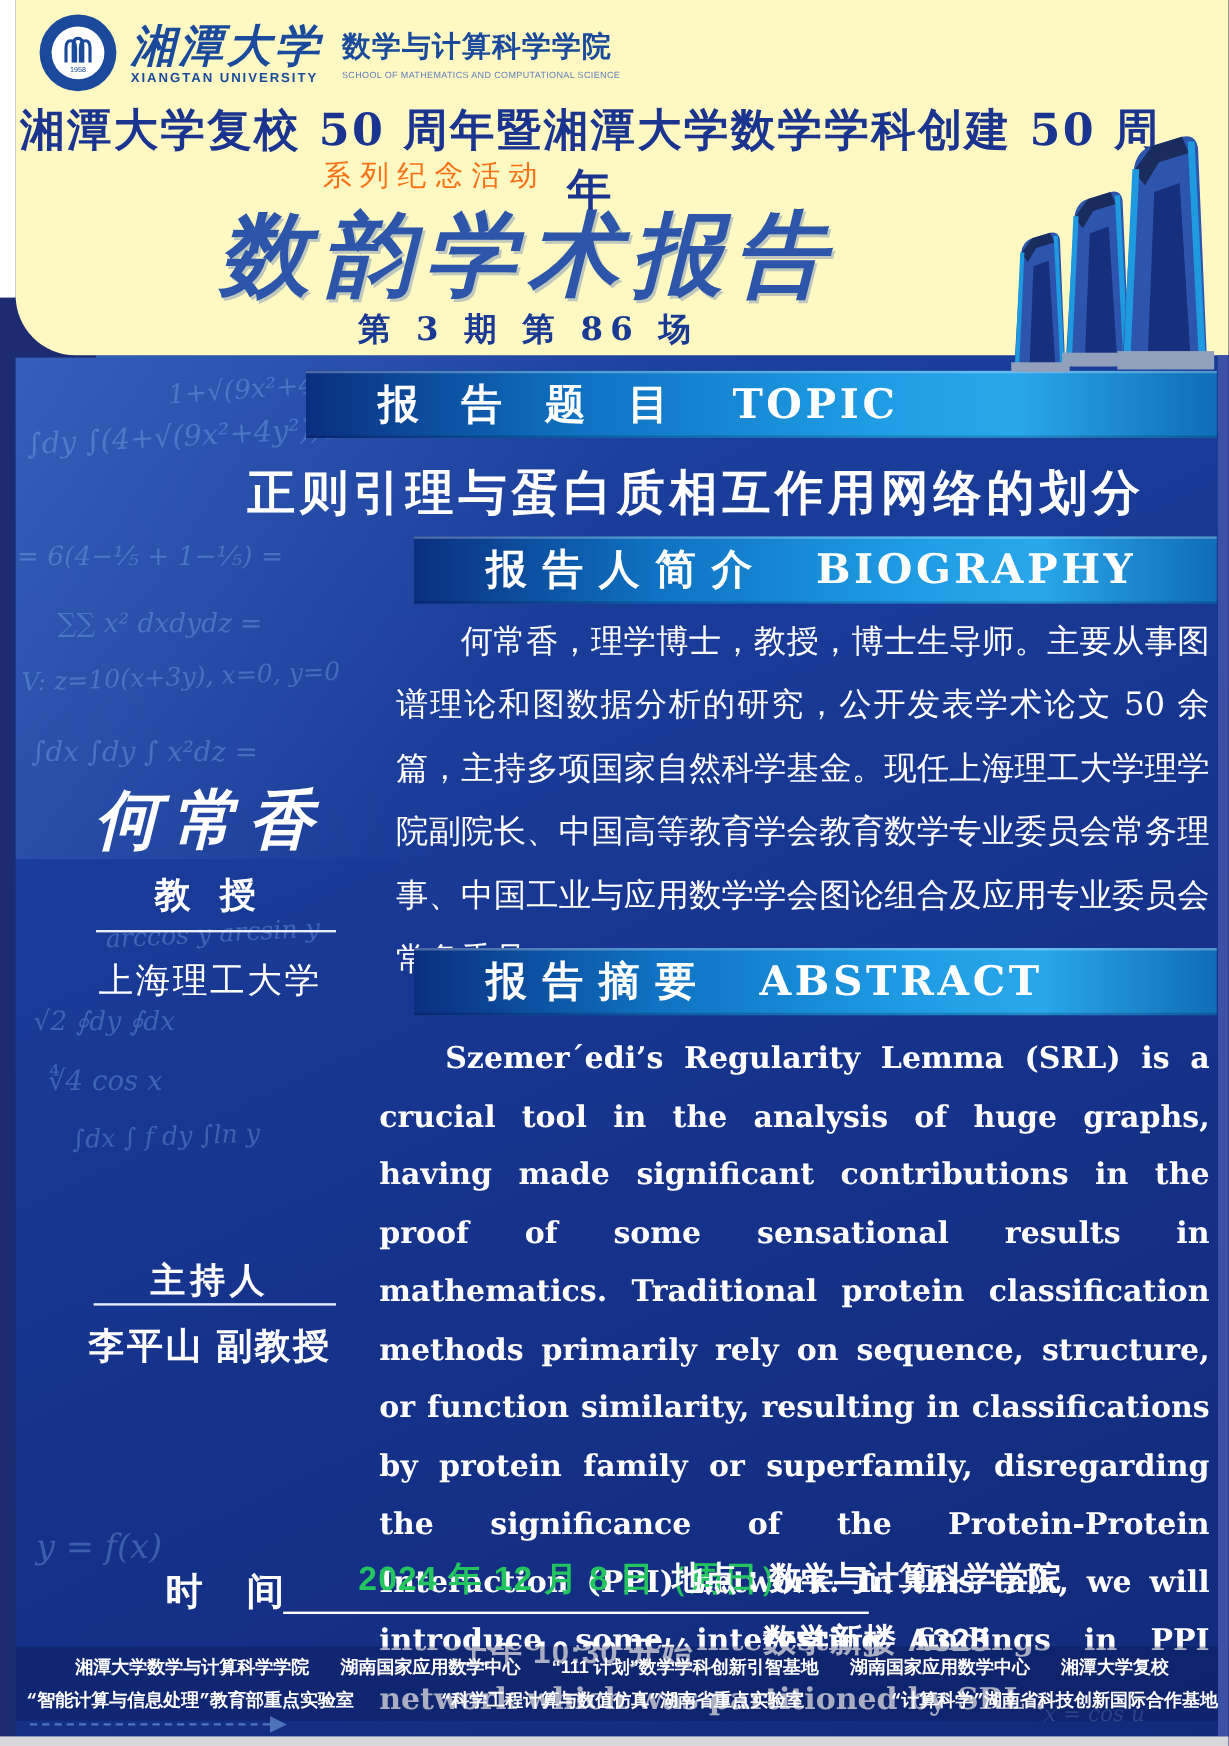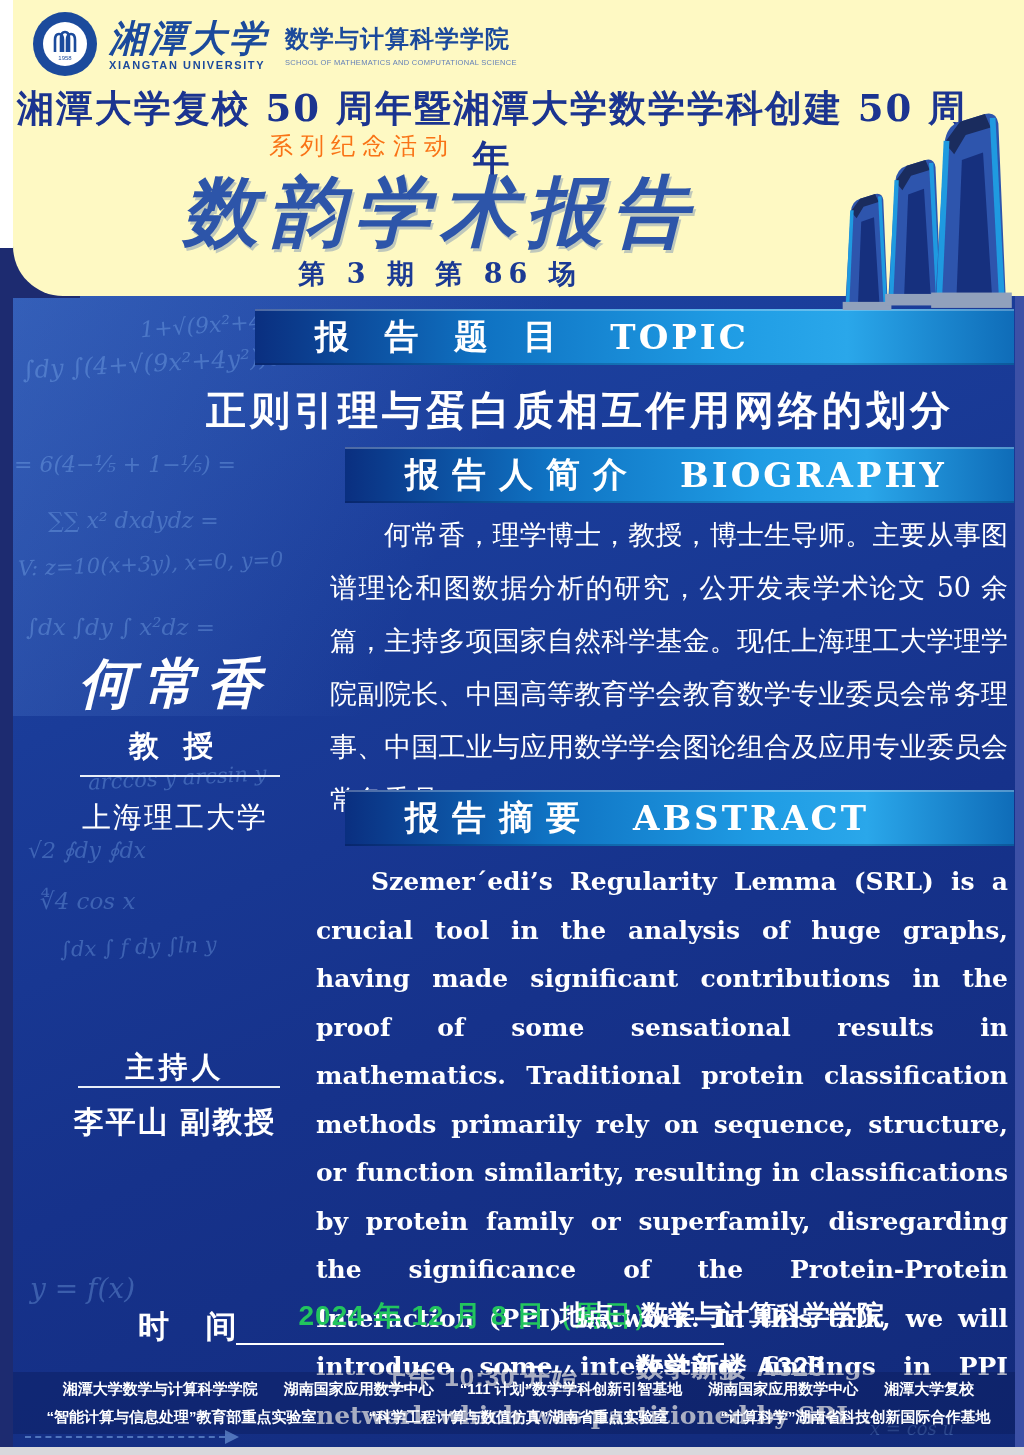--- a/index.html
+++ b/index.html
@@ -93,21 +93,21 @@
   .loc-block{position:absolute;left:560px;top:1297px;width:420px;z-index:2;color:#ffffff;
              font-weight:bold;font-size:27px;}
   .loc-line2{margin-top:16px;padding-left:76px;letter-spacing:1px;}
 
   
   .footer{position:absolute;left:13px;right:0;top:1372px;height:62px;z-index:3;
           background:rgba(10,24,80,.35);}
   .footer-line{display:flex;justify-content:center;color:#ffffff;font-weight:bold;font-size:15px;
                white-space:nowrap;}
   .footer-line.l1{margin-top:8px;gap:26px;}
-  .footer-line.l2{margin-top:9px;gap:52px;}
+  .footer-line.l2{margin-top:9px;gap:72px;font-family:Liberation Mono, monospace;}
   .arrow-decor{position:absolute;left:25px;top:1436px;width:200px;z-index:3;
                border-top:2px dashed rgba(150,200,255,.45);}
   .arrow-head{position:absolute;left:225px;top:1430px;width:0;height:0;z-index:3;
               border-left:14px solid rgba(150,200,255,.45);
               border-top:7px solid transparent;border-bottom:7px solid transparent;}
 </style>
 </head>
 <body>
 
 <div id="poster">

